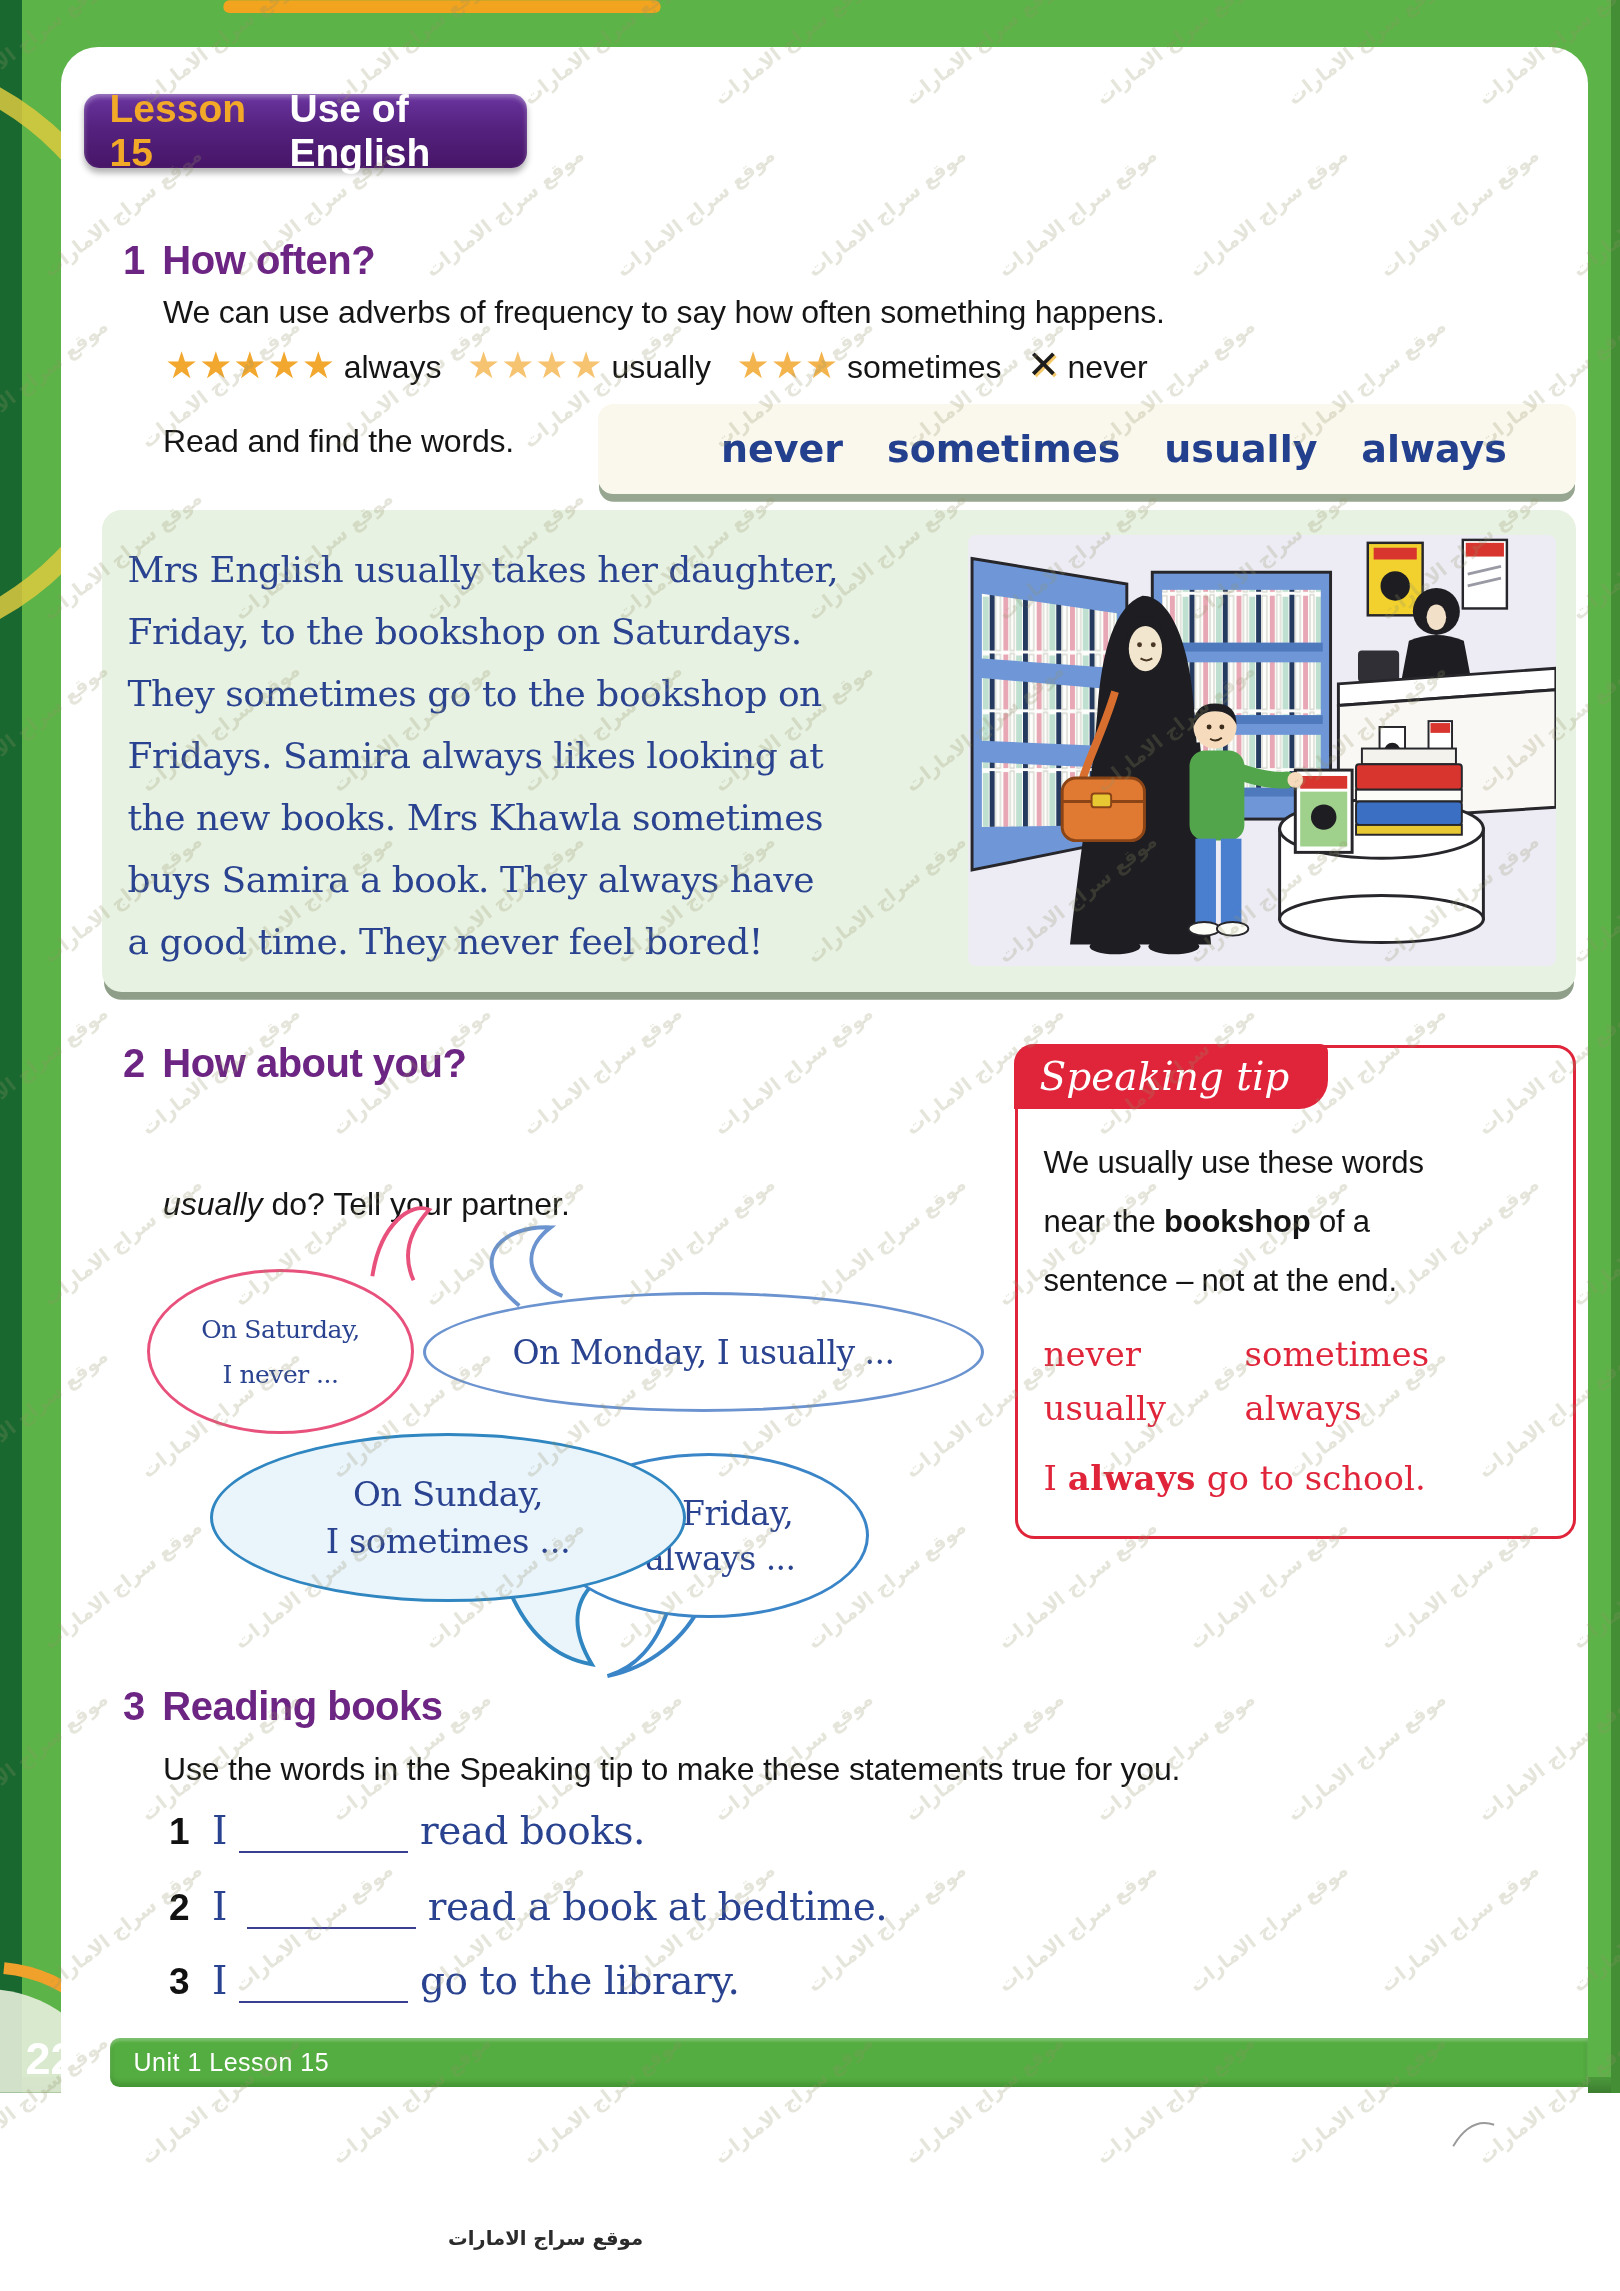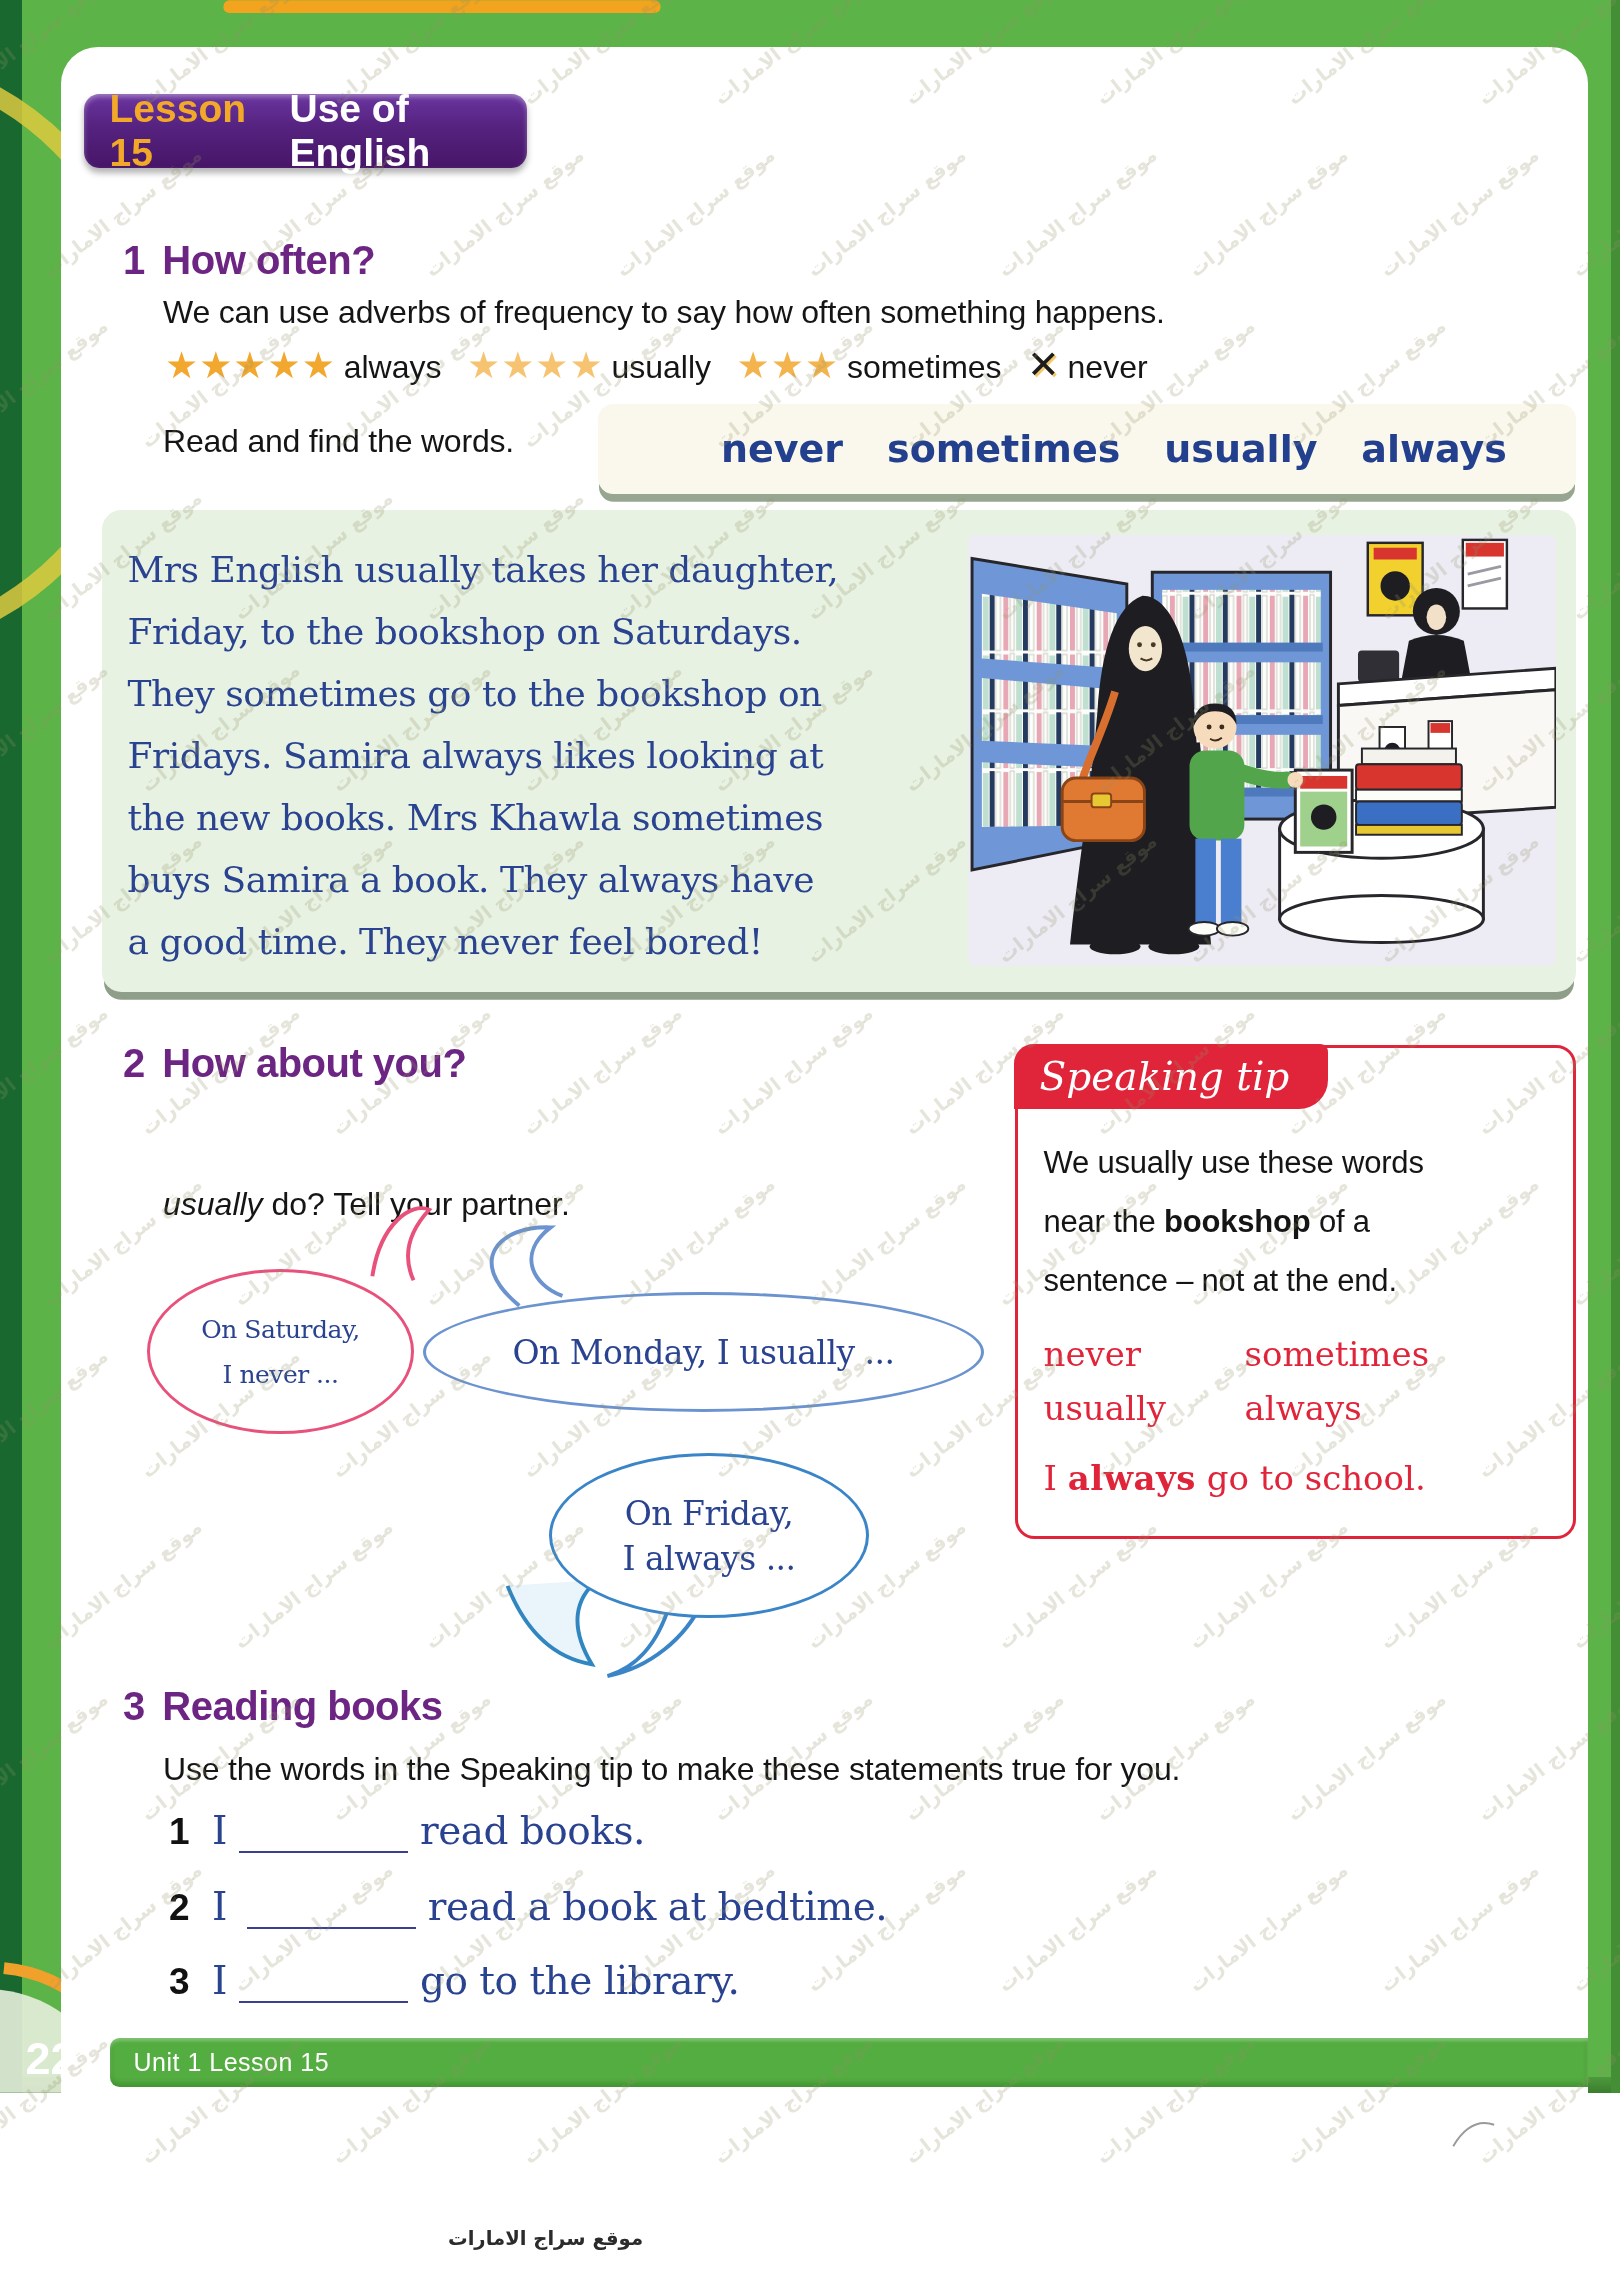--- a/index.html
+++ b/index.html
@@ -277,20 +277,24 @@
     <path d="M 428 398 C 448 448 478 472 514 478 C 490 438 498 410 520 392" fill="#eaf4fb" stroke="#2f86c0" stroke-width="4"></path>
     <path d="M 596 408 C 582 462 556 482 530 490 C 572 482 610 452 628 412" fill="#fff" stroke="#3a85c8" stroke-width="4"></path>
   </svg>
 
   <div class="bubble bub-pink">
     <div>On Saturday,</div>
     <div>I never ...</div>
   </div>
   <div class="bubble bub-monday">
     <div>On Monday, I usually ...</div>
+  </div>
+  <div class="bubble bub-sunday">
+    <div>On Sunday,</div>
+    <div>I sometimes ...</div>
   </div>
   <div class="bubble bub-friday">
     <div>On Friday,</div>
     <div>I always ...</div>
   </div>
 
   <div class="tip">
     <div class="tip-tab">Speaking tip</div>
     <div class="tip-body">
       <span>We usually use these words</span><br>

